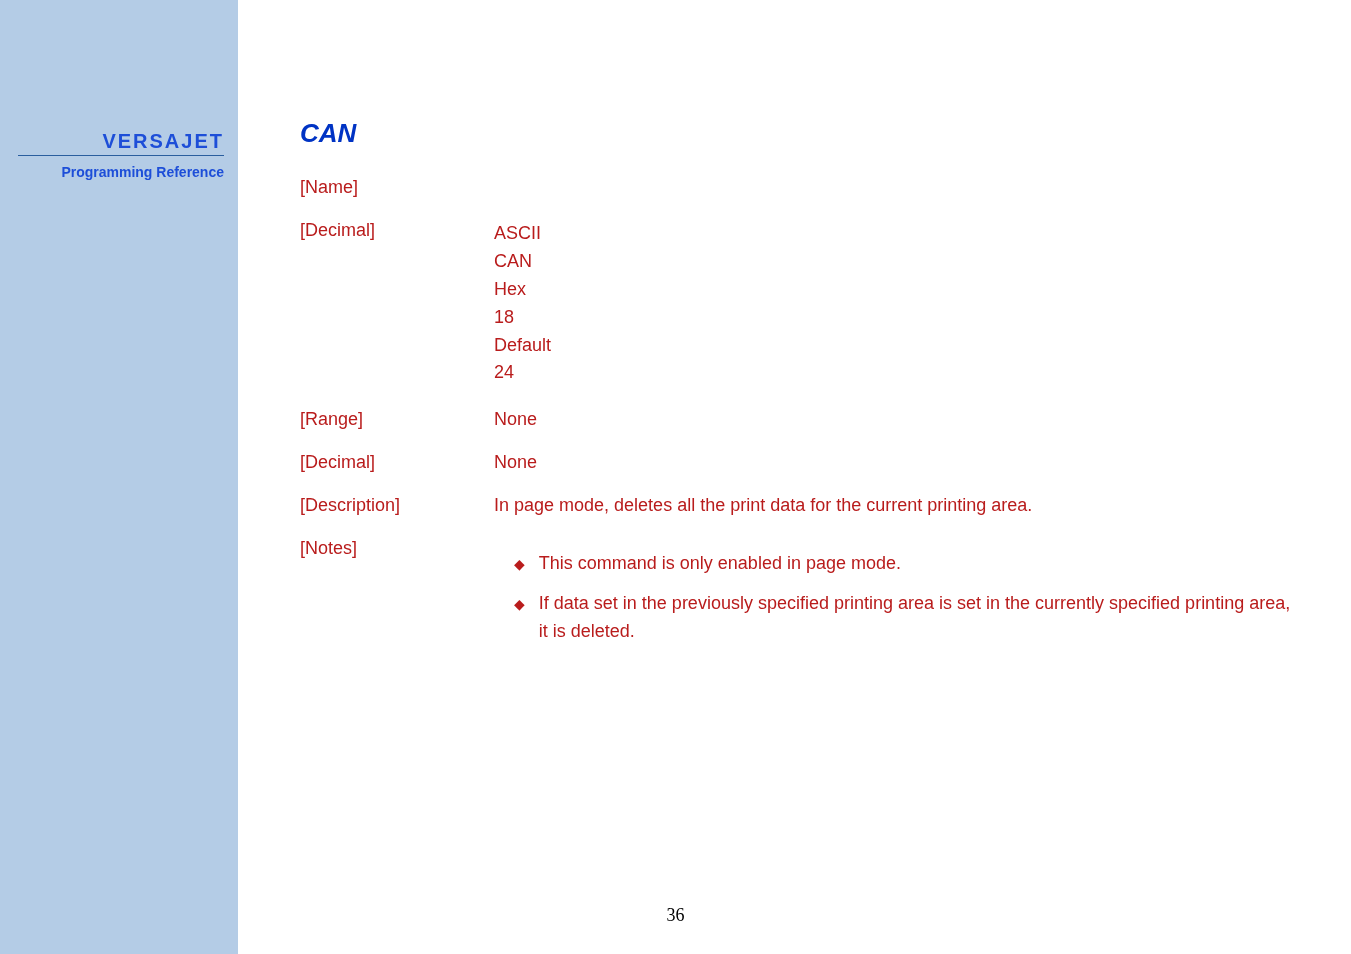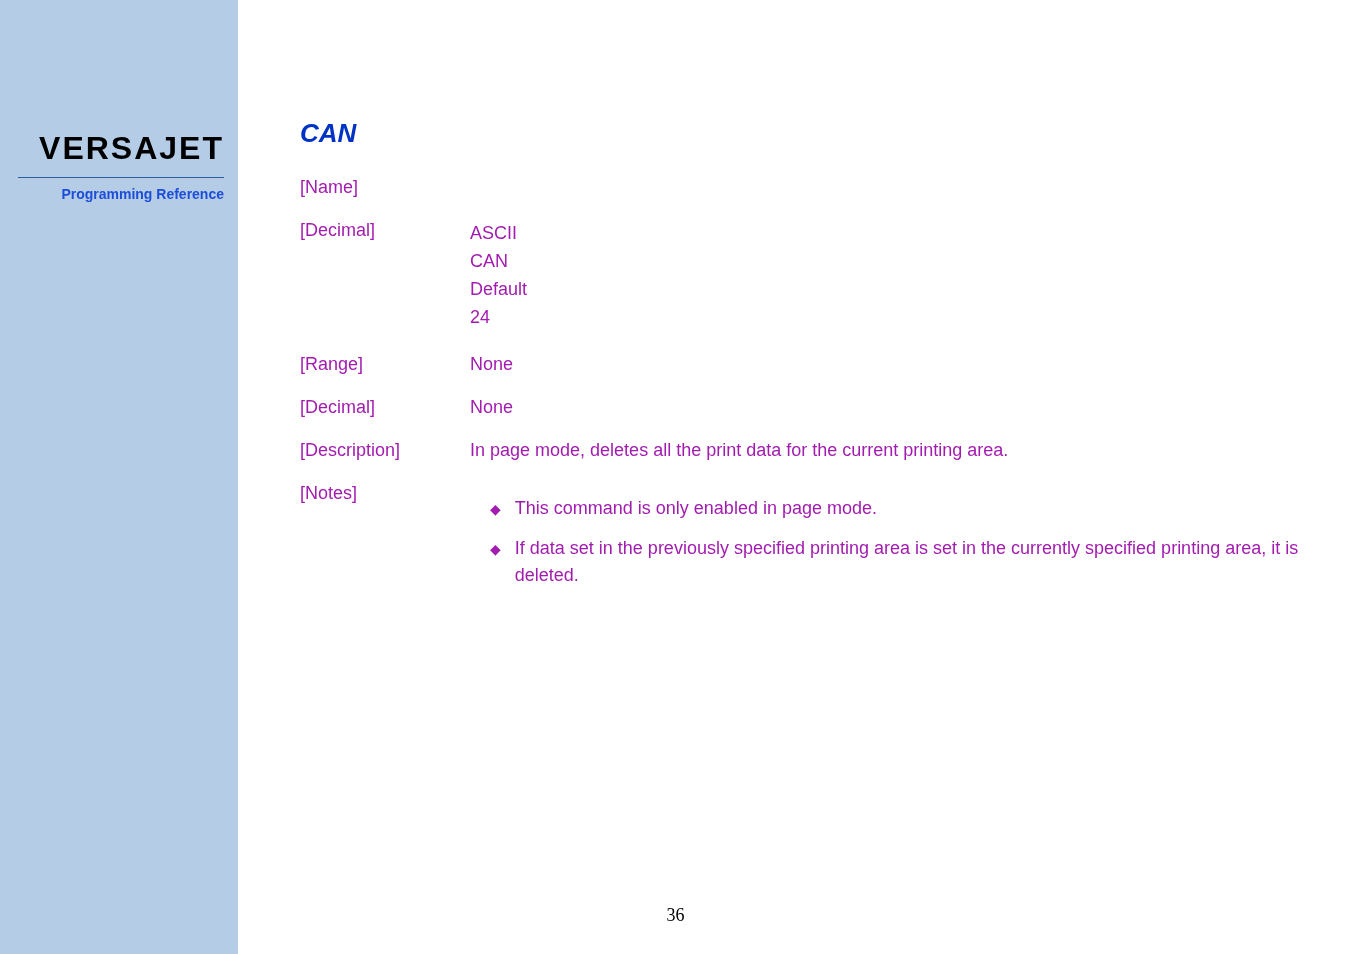--- a/index.html
+++ b/index.html
@@ -18,25 +18,25 @@
       height: 954px;
       background: #b4cce6;
     }
     .sidebar-inner {
       padding-top: 130px;
       padding-right: 14px;
       text-align: right;
     }
     .versajet-title {
       font-family: "Trebuchet MS", Arial, sans-serif;
-      font-size: 32px;
+      font-size: 20px;
       font-weight: bold;
       letter-spacing: 2px;
-      color: #000000;
-      margin-bottom: 10px;
+      color: #1d4ed8;
+      margin-bottom: 2px;
     }
     .versajet-underline {
       border-bottom: 1.5px solid #2a5e9e;
       margin-left: 18px;
       margin-bottom: 8px;
     }
     .prog-ref {
       font-family: "Trebuchet MS", Arial, sans-serif;
       font-size: 14px;
       font-weight: bold;
@@ -52,22 +52,23 @@
     .cmd-title {
       font-size: 26px;
       font-weight: bold;
       color: #0033c4;
       font-style: italic;
       margin-bottom: 28px;
     }
     .field-row {
       display: flex;
       font-size: 18px;
-      color: #a21caf;
+      color: #b91c1c;
       margin-bottom: 22px;
+      gap: 24px;
     }
     .field-label {
       width: 170px;
       flex-shrink: 0;
     }
     .field-value {
       flex: 1;
     }
     .format-grid {
       display: flex;
@@ -126,20 +127,24 @@
   </div>
 
   <div class="field-row">
     <div class="field-label">[Decimal]</div>
     <div class="field-value format-grid">
       <div class="format-line">
         <div class="format-enc">ASCII</div>
         <div>CAN</div>
       </div>
       <div class="format-line">
+        <div class="format-enc">Hex</div>
+        <div>18</div>
+      </div>
+      <div class="format-line">
         <div class="format-enc">Default</div>
         <div>24</div>
       </div>
     </div>
   </div>
 
   <div class="field-row">
     <div class="field-label">[Range]</div>
     <div class="field-value">None</div>
   </div>

